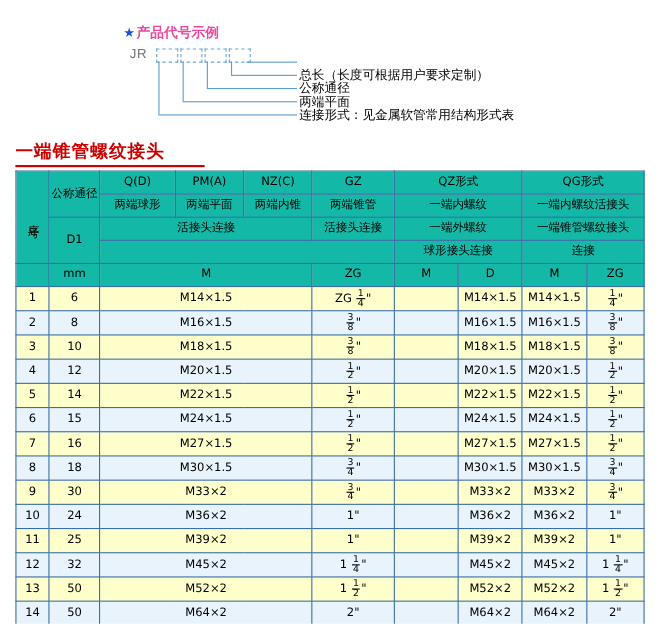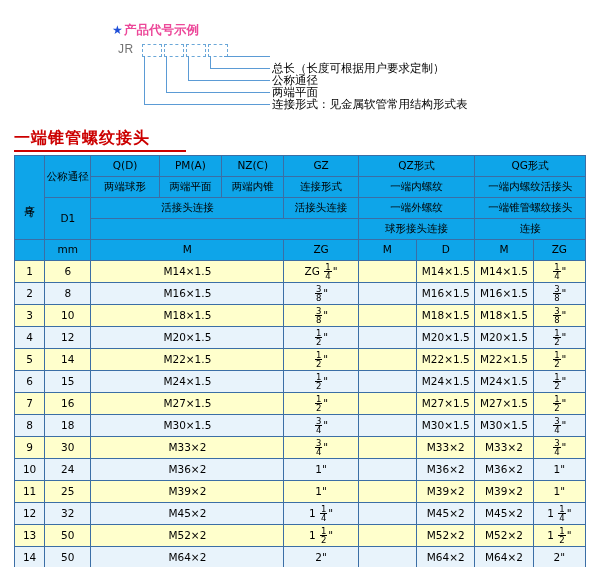--- a/index.html
+++ b/index.html
@@ -70,21 +70,21 @@
   }
   td,th{
     border:1px solid #3b6ea5;
     text-align:center;
     vertical-align:middle;
     padding:0;
     height:20px;
     line-height:1.05;
     font-weight:normal;
   }
-  thead td{background:#0ea5e9;font-size:10.5px;}
+  thead td{background:#14b8a6;font-size:10.5px;}
   .hdr-cn{font-size:10.5px;}
   tbody td{background:#ffffcc;height:21px;}
   tbody tr.alt td{background:#e8f3fb;}
   td.seq{width:30px;}
   td.dn{width:46px;}
   .frac{
     display:inline-block;
     vertical-align:middle;
     text-align:center;
     font-size:8.5px;
@@ -165,21 +165,21 @@
       <td>NZ(C)</td>
       <td>GZ</td>
       <td colspan="2">QZ形式</td>
       <td colspan="2">QG形式</td>
     </tr>
 
     <tr>
       <td class="hdr-cn">两端球形</td>
       <td class="hdr-cn">两端平面</td>
       <td class="hdr-cn">两端内锥</td>
-      <td class="hdr-cn">连接形式</td>
+      <td class="hdr-cn">两端锥管</td>
       <td colspan="2" class="hdr-cn">一端内螺纹</td>
       <td colspan="2" class="hdr-cn">一端内螺纹活接头</td>
     </tr>
 
     <tr>
       <td rowspan="2" class="dn">D1</td>
       <td colspan="3" class="hdr-cn">活接头连接</td>
       <td class="hdr-cn">活接头连接</td>
       <td colspan="2" class="hdr-cn">一端外螺纹</td>
       <td colspan="2" class="hdr-cn">一端锥管螺纹接头</td>

